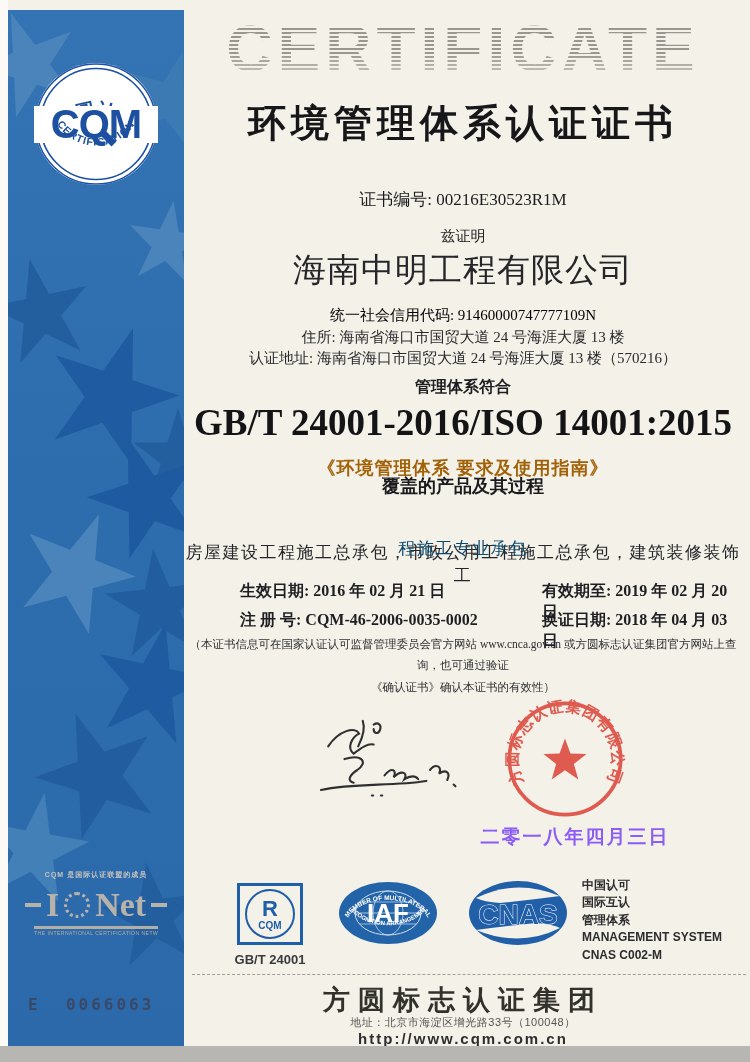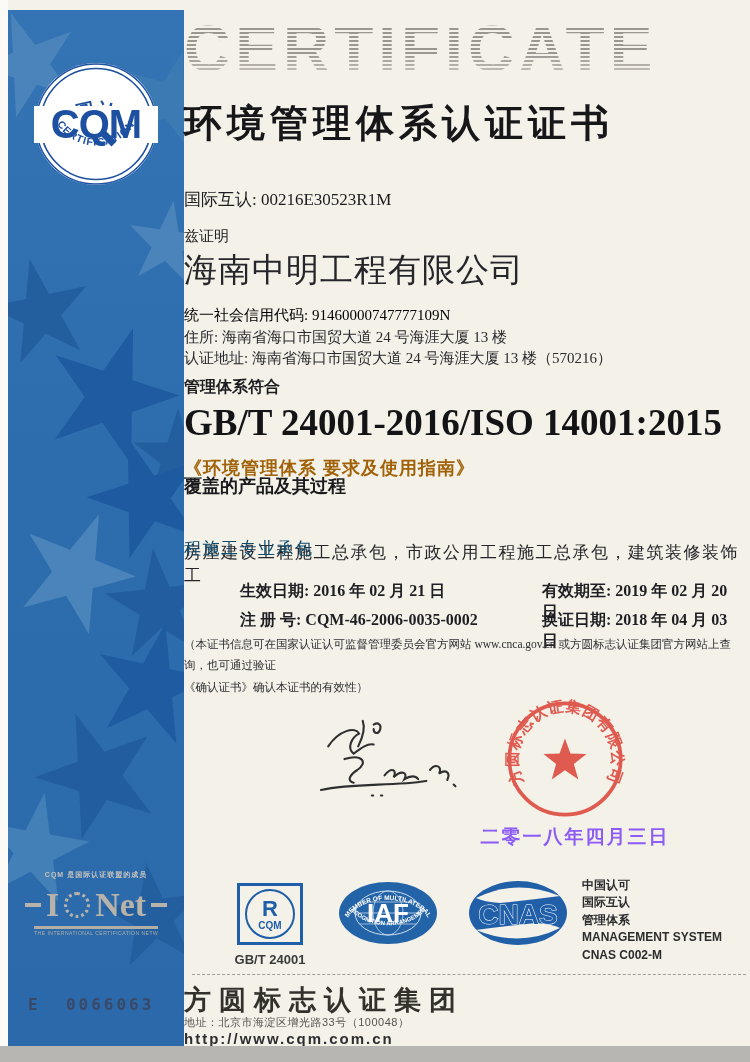--- a/index.html
+++ b/index.html
@@ -1,19 +1,19 @@
 <!DOCTYPE html>
 <html><head>
 <meta charset="utf-8">
 <style>
   html,body{margin:0;padding:0;}
   body{font-family:"Liberation Sans",sans-serif;}
   #cert{position:relative;width:750px;height:1062px;background:#f4f1e9;overflow:hidden;}
   .abs{position:absolute;}
-  .center{}
+  .center{text-align:center;}
   .serif{font-family:"Liberation Serif","DejaVu Serif",serif;}
   .mono{font-family:"DejaVu Sans Mono",monospace;}
 
   
   #edge-left{left:0;top:0;width:8px;height:100%;background:#fbfaf6;}
   #edge-bottom{left:0;top:1046px;right:0;height:16px;background:#b7b6b2;}
 
   
   #band{left:8px;top:10px;width:176px;height:1036px;overflow:hidden;
         background:linear-gradient(180deg,#3474b5 0%,#2d6dae 45%,#2b69aa 100%);}
@@ -134,21 +134,21 @@
         <span class="dash"></span>
       </div>
       <div class="bar">THE INTERNATIONAL CERTIFICATION NETWORK</div>
     </div>
 
     <div id="serial" class="abs mono">E  0066063</div>
   </div>
 
   <div id="watermark" class="abs col center">CERTIFICATE</div>
   <div id="title" class="abs col center">环境管理体系认证证书</div>
-  <div id="cert-no" class="abs col center serif">国际互认: 00216E30523R1M</div>
+  <div id="cert-no" class="abs col center serif">证书编号: 00216E30523R1M</div>
   <div id="certify" class="abs col center serif">兹证明</div>
   <div id="company" class="abs col center serif">海南中明工程有限公司</div>
   <div id="credit" class="abs col center serif">统一社会信用代码: 91460000747777109N</div>
   <div id="addr" class="abs col center serif">住所: 海南省海口市国贸大道 24 号海涯大厦 13 楼</div>
   <div id="cert-addr" class="abs col center serif">认证地址: 海南省海口市国贸大道 24 号海涯大厦 13 楼（570216）</div>
   <div id="conform" class="abs col center serif">管理体系符合</div>
   <div id="standard" class="abs col center serif">GB/T 24001-2016/ISO 14001:2015</div>
   <div id="standard-title" class="abs col center">《环境管理体系 要求及使用指南》</div>
   <div id="scope-head" class="abs col center">覆盖的产品及其过程</div>
   <div id="scope1" class="abs col center serif">房屋建设工程施工总承包，市政公用工程施工总承包，建筑装修装饰工</div>

